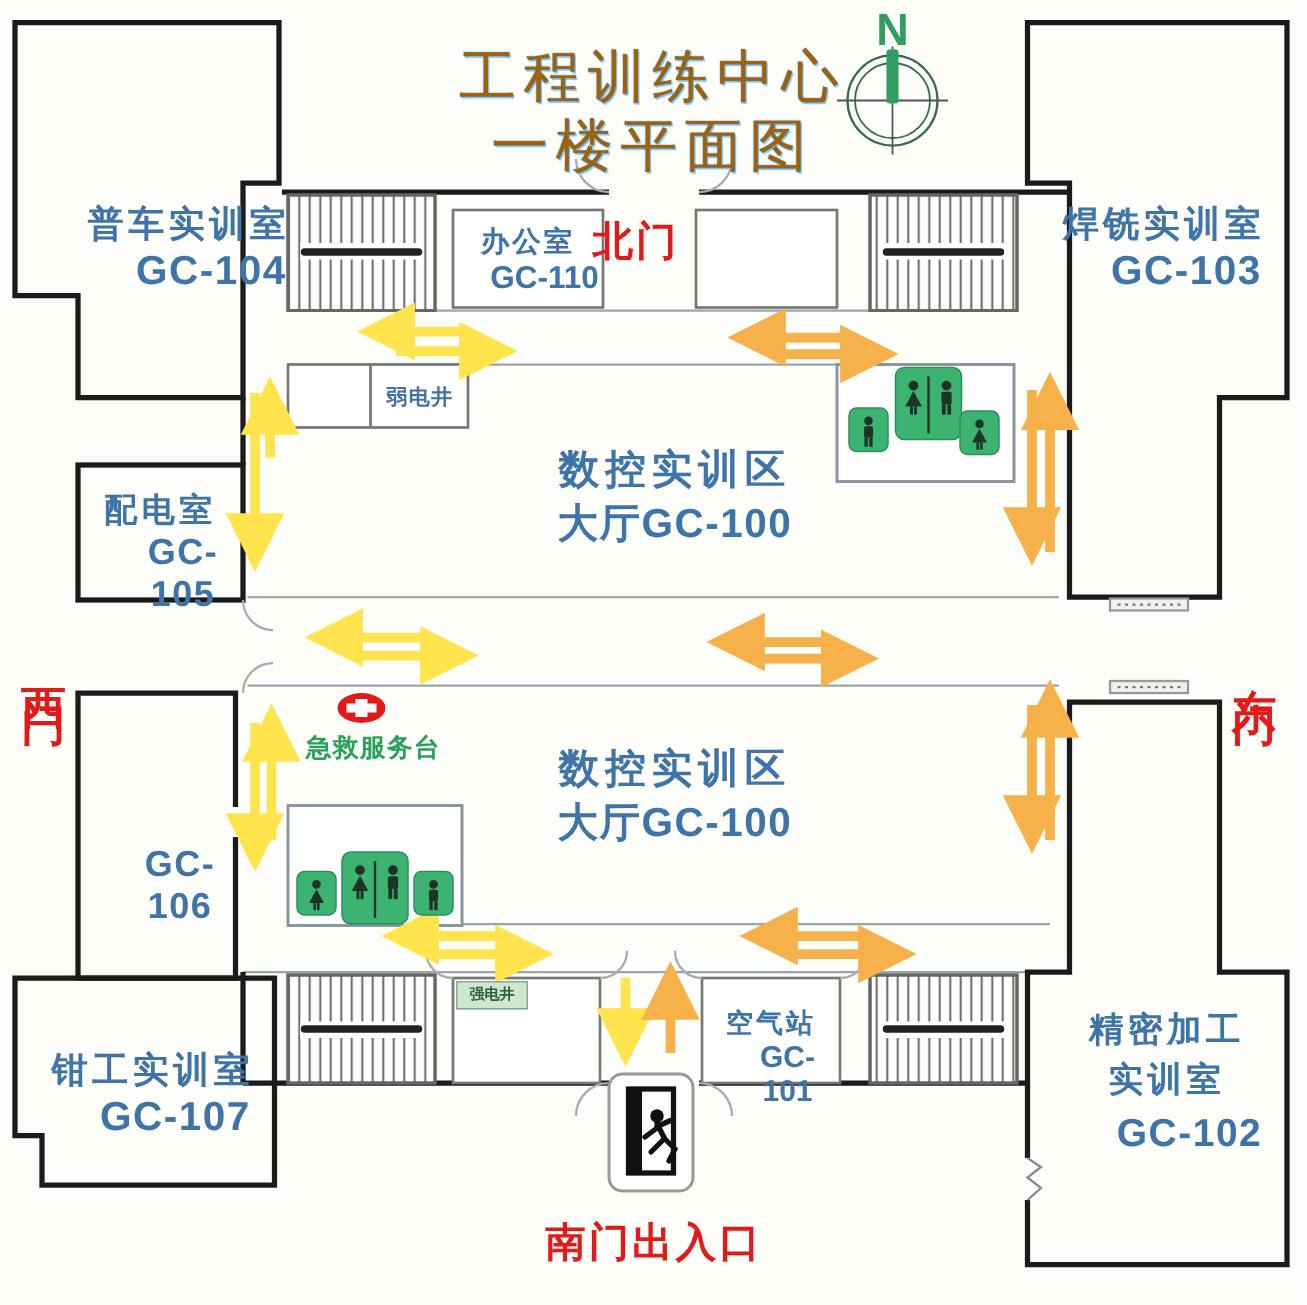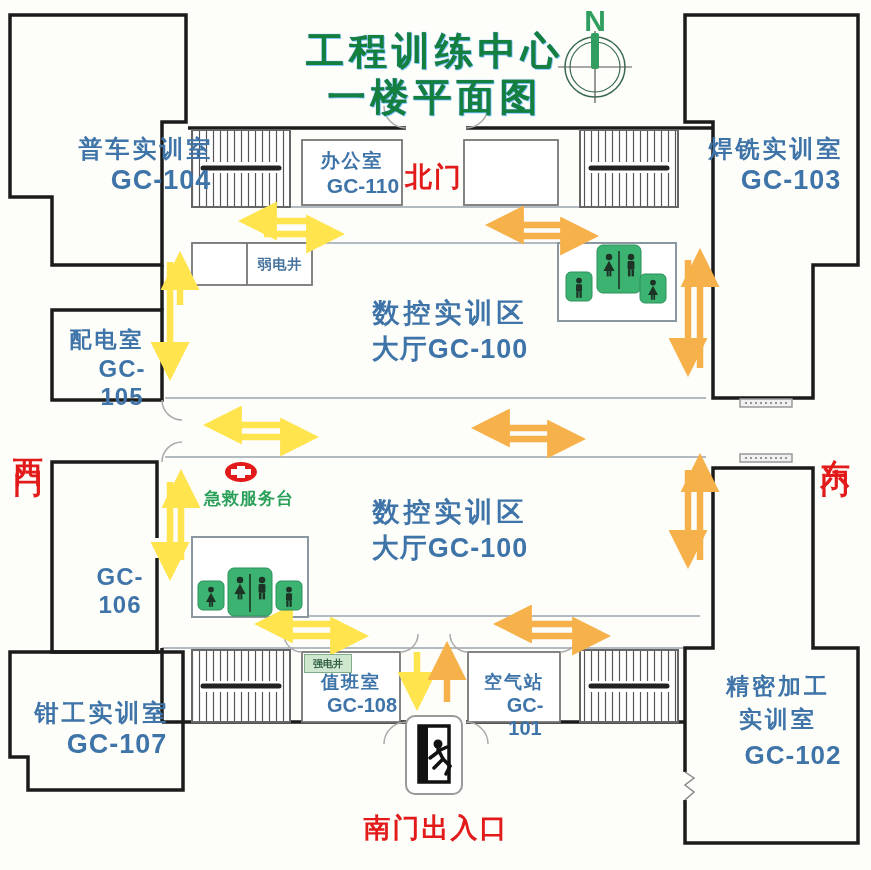--- a/index.html
+++ b/index.html
@@ -11,21 +11,21 @@
   .lbl .ln2{display:block;}
   .room-big .ln1{font-size:24px;letter-spacing:3px;}
   .room-big .ln2{font-size:27px;letter-spacing:1px;margin-left:30px;}
   .room-box .ln1{font-size:19px;letter-spacing:2px;}
   .room-box .ln2{font-size:21px;padding-left:22px;}
   .hall .ln1{font-size:27px;letter-spacing:4px;}
   .hall .ln2{font-size:27px;letter-spacing:1px;}
   .gate{color:#e21a1a;font-weight:800;}
   .gate-h{font-size:27px;letter-spacing:2px;}
   .gate-v{writing-mode:vertical-rl;text-orientation:upright;font-size:30px;line-height:1.0;letter-spacing:6px;}
-  .title{color:#15803d;font-weight:700;font-size:38px;letter-spacing:5px;
+  .title{color:#a16207;font-weight:400;font-size:38px;letter-spacing:5px;
          text-shadow:0 0 1px #0f6fc0, 1px 1px 0 #8fd0ff;}
   .small-blue{font-size:14px;color:#44719c;font-weight:bold;letter-spacing:1px;}
   .tiny-green-tag{font-size:10px;color:#2f5d3f;font-weight:bold;background:#cfe7cf;
                   border:1px solid #7fae8a;line-height:17px;}
   .firstaid{color:#2aa05a;font-size:17px;letter-spacing:1px;}
   .compass-n{color:#2f9e5e;font-size:30px;font-weight:800;}
 </style>
 </head>
 <body>
 
@@ -218,36 +218,36 @@
       <path d="M595,31 V103" stroke="#555" stroke-width="1.2"></path>
       <rect x="591" y="33" width="8" height="36" rx="2" fill="#2f9e5e" stroke="none"></rect>
     </g>
   </svg>
 
   <div class="lbl title" style="left:250px;top:26px;width:370px;">工程训练中心</div>
   <div class="lbl title" style="left:250px;top:72px;width:370px;">一楼平面图</div>
 
   <div class="lbl compass-n" style="left:580px;top:4px;width:30px;">N</div>
 
-  <div class="lbl room-big" style="left:20px;top:133px;width:212px;padding-left:20px;">
+  <div class="lbl room-big" style="left:0;top:133px;width:212px;padding-left:20px;">
     <span class="ln1">普车实训室</span>
     <span class="ln2">GC-104</span>
   </div>
 
   <div class="lbl room-big" style="left:688px;top:133px;width:176px;">
     <span class="ln1">焊铣实训室</span>
     <span class="ln2">GC-103</span>
   </div>
 
   <div class="lbl room-box" style="left:302px;top:148px;width:100px;">
     <span class="ln1">办公室</span>
     <span class="ln2">GC-110</span>
   </div>
 
-  <div class="lbl gate gate-h" style="left:402px;top:143px;width:64px;margin-top:16px;">北门</div>
+  <div class="lbl gate gate-h" style="left:392px;top:143px;width:64px;">北门</div>
 
 
   <div class="lbl small-blue" style="left:247px;top:256px;width:66px;">弱电井</div>
 
   <div class="lbl hall" style="left:335px;top:295px;width:230px;">
     <span class="ln1">数控实训区</span>
     <span class="ln2">大厅GC-100</span>
   </div>
 
   <div class="lbl room-big" style="left:54px;top:325px;width:106px;">
@@ -270,24 +270,20 @@
     <span class="ln2" style="font-size:24px;">GC-106</span>
   </div>
 
   <div class="lbl room-big" style="left:12px;top:697px;width:180px;">
     <span class="ln1">钳工实训室</span>
     <span class="ln2">GC-107</span>
   </div>
 
   <div class="lbl tiny-green-tag" style="left:304px;top:654px;width:46px;height:17px;">强电井</div>
 
-  <div class="lbl room-box" style="left:302px;top:670px;width:98px;">
-    <span class="ln1" style="font-size:18px;">值班室</span>
-    <span class="ln2" style="font-size:20px;">GC-108</span>
-  </div>
 
   <div class="lbl room-box" style="left:468px;top:670px;width:92px;">
     <span class="ln1" style="font-size:18px;">空气站</span>
     <span class="ln2" style="font-size:20px;">GC-101</span>
   </div>
 
   <div class="lbl room-big" style="left:690px;top:670px;width:176px;line-height:1.45;">
     <span class="ln1" style="font-size:23px;">精密加工</span>
     <span class="ln1" style="font-size:23px;">实训室</span>
     <span class="ln2" style="font-size:26px;">GC-102</span>

